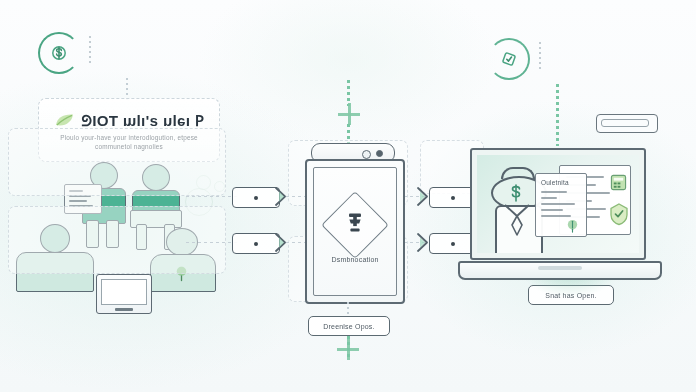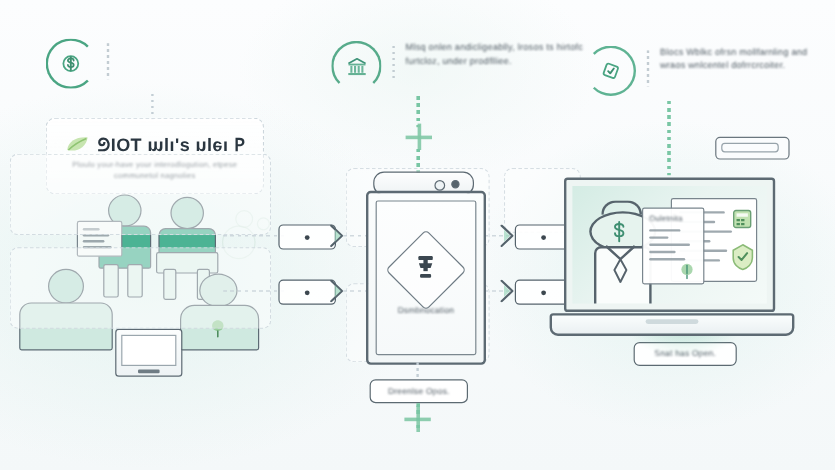--- a/index.html
+++ b/index.html
@@ -203,45 +203,29 @@
     <div class="ring">
       <svg width="20" height="20" viewBox="0 0 20 20">
         <circle cx="10" cy="10" r="6.2" fill="none" stroke="#4aa583" stroke-width="1.5"></circle>
         <path d="M10 4.6v10.8" stroke="#3d8f70" stroke-width="1.6" stroke-linecap="round"></path>
         <path d="M12.4 7.4c0-1.1-1.1-1.7-2.4-1.7s-2.4.6-2.4 1.7 1.1 1.5 2.4 1.8 2.4.7 2.4 1.9-1.1 1.8-2.4 1.8-2.4-.7-2.4-1.8" fill="none" stroke="#3d8f70" stroke-width="1.5" stroke-linecap="round"></path>
       </svg>
     </div>
     <div class="dotsep"></div>
   </div>
 
-  <div class="topnode" style="left:276px;top:34px;">
-    <div class="ring r2">
-      <svg width="21" height="21" viewBox="0 0 22 22">
-        <path d="M3.5 8.2 11 4.2l7.5 4" fill="none" stroke="#3f9479" stroke-width="1.5" stroke-linejoin="round"></path>
-        <rect x="3.6" y="8.4" width="14.8" height="1.6" fill="#4aa583" opacity=".85"></rect>
-        <rect x="5.2" y="10.4" width="1.8" height="6" fill="#4aa583" opacity=".8"></rect>
-        <rect x="8.4" y="10.4" width="1.8" height="6" fill="#4aa583" opacity=".8"></rect>
-        <rect x="11.6" y="10.4" width="1.8" height="6" fill="#4aa583" opacity=".8"></rect>
-        <rect x="14.8" y="10.4" width="1.8" height="6" fill="#4aa583" opacity=".8"></rect>
-        <rect x="3.4" y="16.6" width="15.2" height="1.8" fill="#4aa583" opacity=".85"></rect>
-      </svg>
-    </div>
-    <div class="dotsep"></div>
-    <div class="txt txtw capt">Mlsq onlen andicligeablly, lrosos ts hirtofc  furtcloz, under prodflliee.</div>
-  </div>
 
   <div class="topnode" style="left:488px;top:38px;">
     <div class="ring r3">
       <svg width="20" height="20" viewBox="0 0 20 20">
         <rect x="5" y="5" width="10" height="10" rx="1.6" transform="rotate(20 10 10)" fill="none" stroke="#4aa583" stroke-width="1.5"></rect>
         <path d="M7.8 10.3l1.7 1.8 3-4" fill="none" stroke="#3d8f70" stroke-width="1.6" stroke-linecap="round" stroke-linejoin="round"></path>
       </svg>
     </div>
     <div class="dotsep"></div>
-    <div class="txt txtw capt">Blocs Wblkc ofrsn mollfarnling and wraos wnlcentel dofrrcrcoiter.</div>
   </div>
 
   <div class="vdot" style="left:126px;top:78px;height:22px;"></div>
   <div class="vdot green" style="left:347px;top:80px;height:26px;"></div>
   <div class="node-cross" style="left:338px;top:103px;"></div>
   <div class="vdot green" style="left:347px;top:124px;height:20px;"></div>
   <div class="vdot green" style="left:556px;top:84px;height:62px;"></div>
 
   <div id="heroCard">
     <div style="display:flex;align-items:center;gap:5px;">

